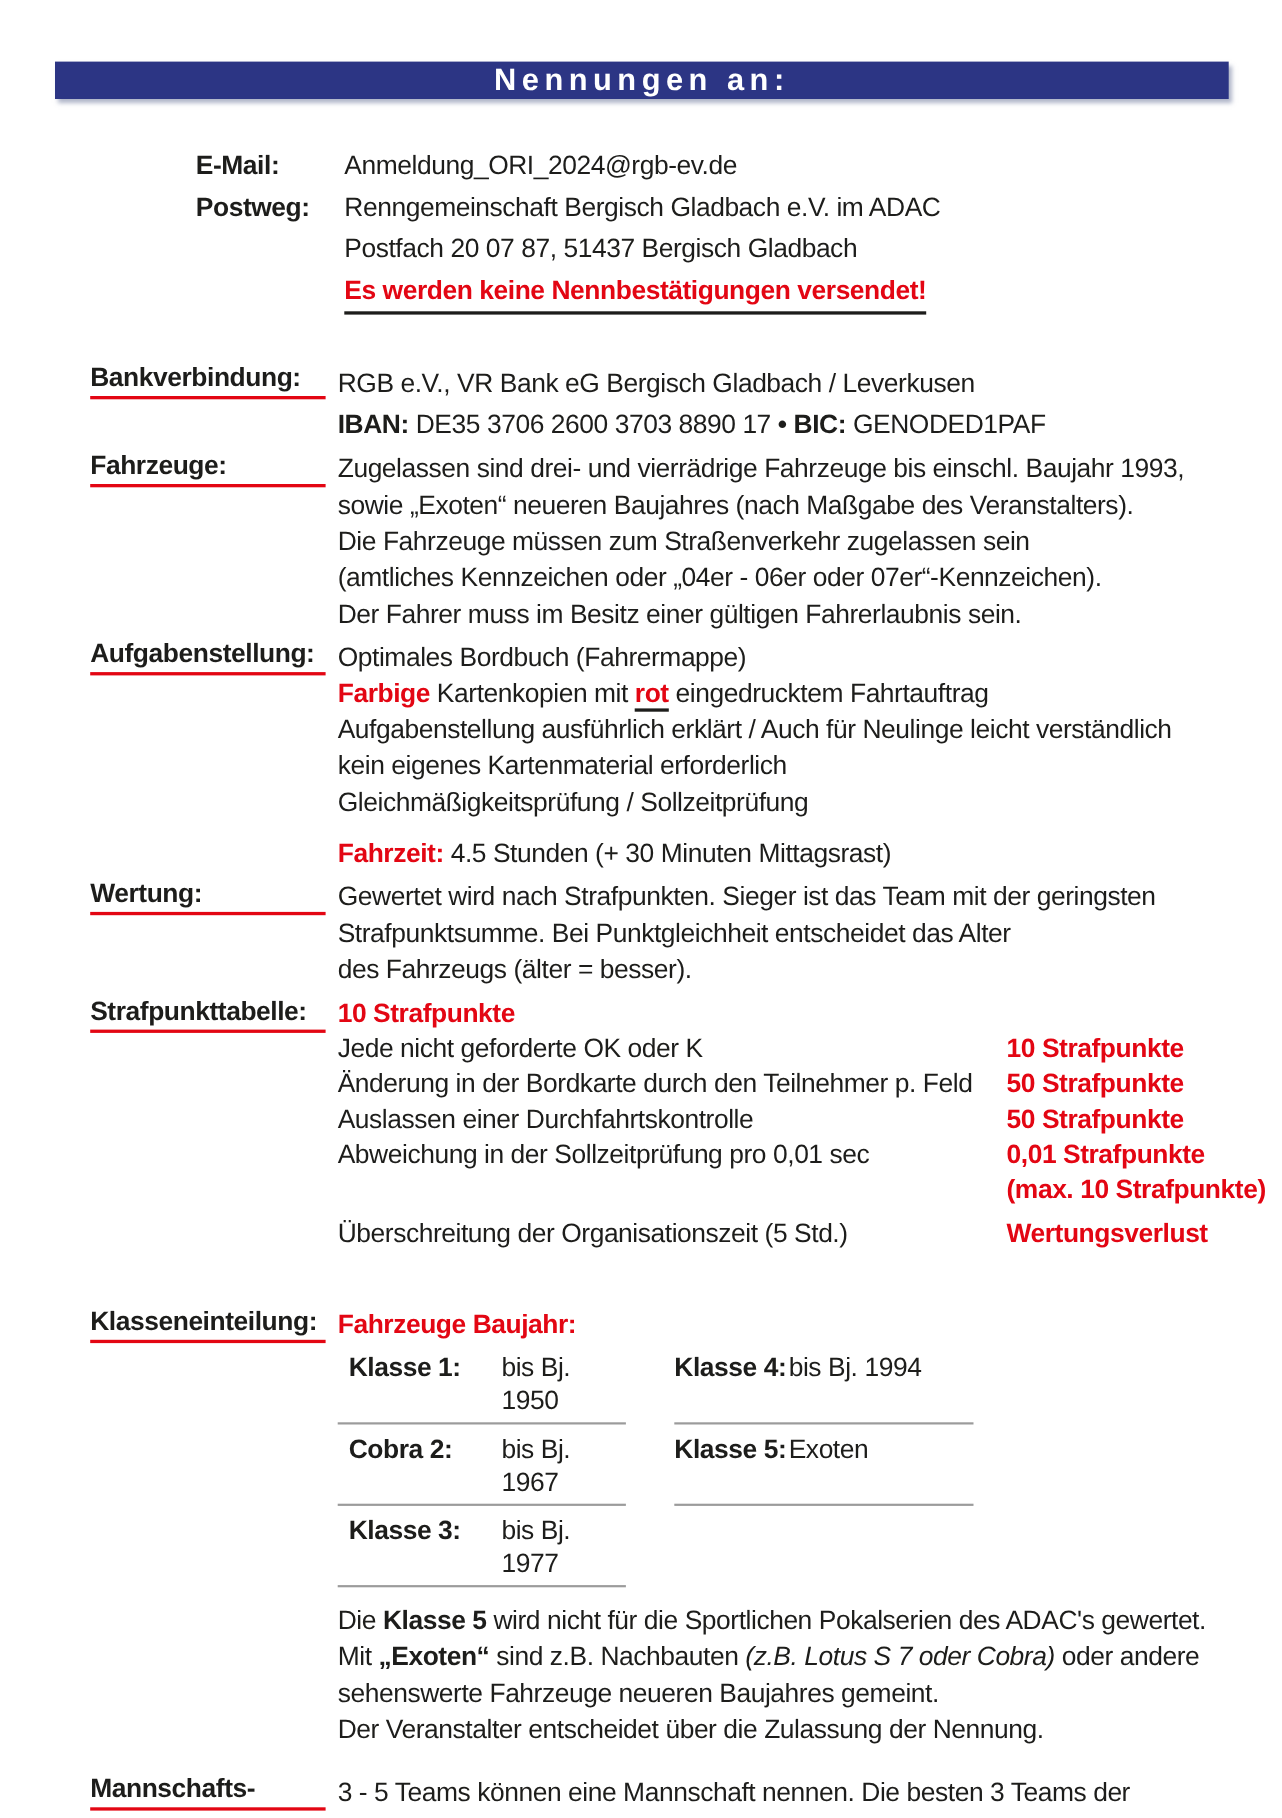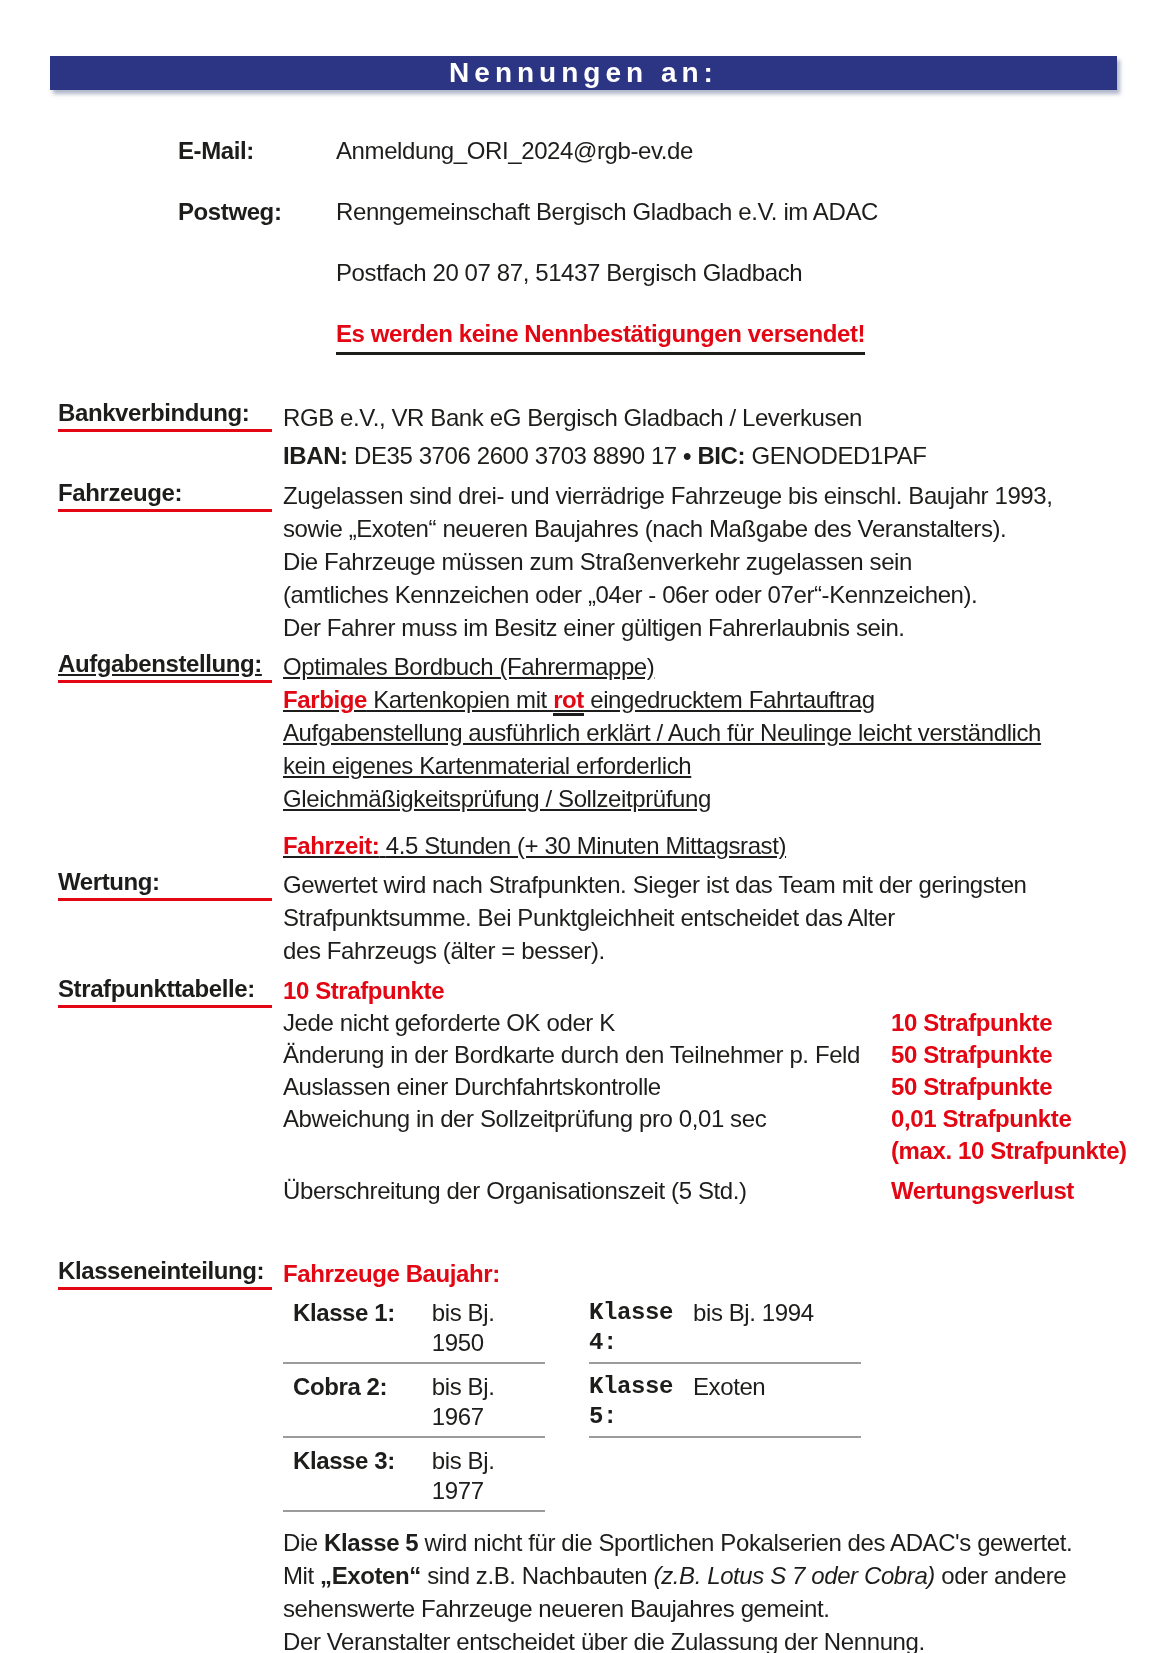--- a/index.html
+++ b/index.html
@@ -27,64 +27,64 @@
     box-shadow:3px 4px 4px rgba(110,120,155,.55);
     display:flex;align-items:center;justify-content:center;
   }
   .bar-title{
     color:#fff;font-weight:bold;font-size:28px;letter-spacing:5px;
   }
 
   
   .contact{
     display:grid;grid-template-columns:135px auto;
-    margin:42px 0 0 178px;line-height:38px;gap:23px;
+    margin:42px 0 0 178px;line-height:38px;
   }
   .c-label{font-weight:bold;}
   .warning{
     color:var(--red);font-weight:bold;display:inline-block;
     border-bottom:3px solid var(--ink);line-height:34px;padding-bottom:1px;
   }
 
   
   .sec{
     display:grid;grid-template-columns:225px auto;
-    padding-left:58px;
+    padding-left:82px;
   }
   .sec-label{
     width:214px;font-weight:bold;align-self:start;
     border-bottom:3px solid var(--red);
     line-height:28px;height:33px;
   }
   .lh38{line-height:38px;}
   .lh33{line-height:33px;}
 
   .sec-bank{margin-top:44px;}
   .sec-fahrzeuge{margin-top:4px;}
-  .sec-aufgaben{margin-top:6px;text-decoration:underline;}
+  .sec-aufgaben{margin-top:6px;}
   .fahrzeit-line{margin-top:14px;line-height:33px;}
   .rot-u{border-bottom:3px solid var(--ink);}
   .sec-wertung{margin-top:6px;}
 
   
   .sec-straf{margin-top:8px;}
   .spt-row{display:flex;line-height:32px;}
   .spt-text{width:608px;}
   .spt-val{font-weight:bold;color:var(--red);}
   .spt-last{margin-top:8px;align-items:flex-end;}
 
   
   .sec-klassen{margin-top:50px;}
   .kl-heading{color:var(--red);font-weight:bold;line-height:33px;margin-bottom:8px;}
   .kl-row{display:flex;margin-bottom:8px;}
   .kl-cell{display:flex;border-bottom:2px solid var(--grey);padding-bottom:4px;line-height:30px;}
   .kl-left{width:262px;padding-left:10px;margin-right:44px;}
   .kl-right{width:272px;}
   .kl-lab{width:148px;font-weight:bold;}
-  .kl-rlab{width:104px;font-weight:bold;font-family:Liberation Mono, monospace;}
+  .kl-rlab{width:104px;font-weight:bold;}
   .noline{border-bottom:none;}
   .kl-note{margin-top:14px;line-height:33px;}
 
   
   .sec-mann{margin-top:24px;}
 </style>
 </head>
 <body>
 
 <div class="bar">

